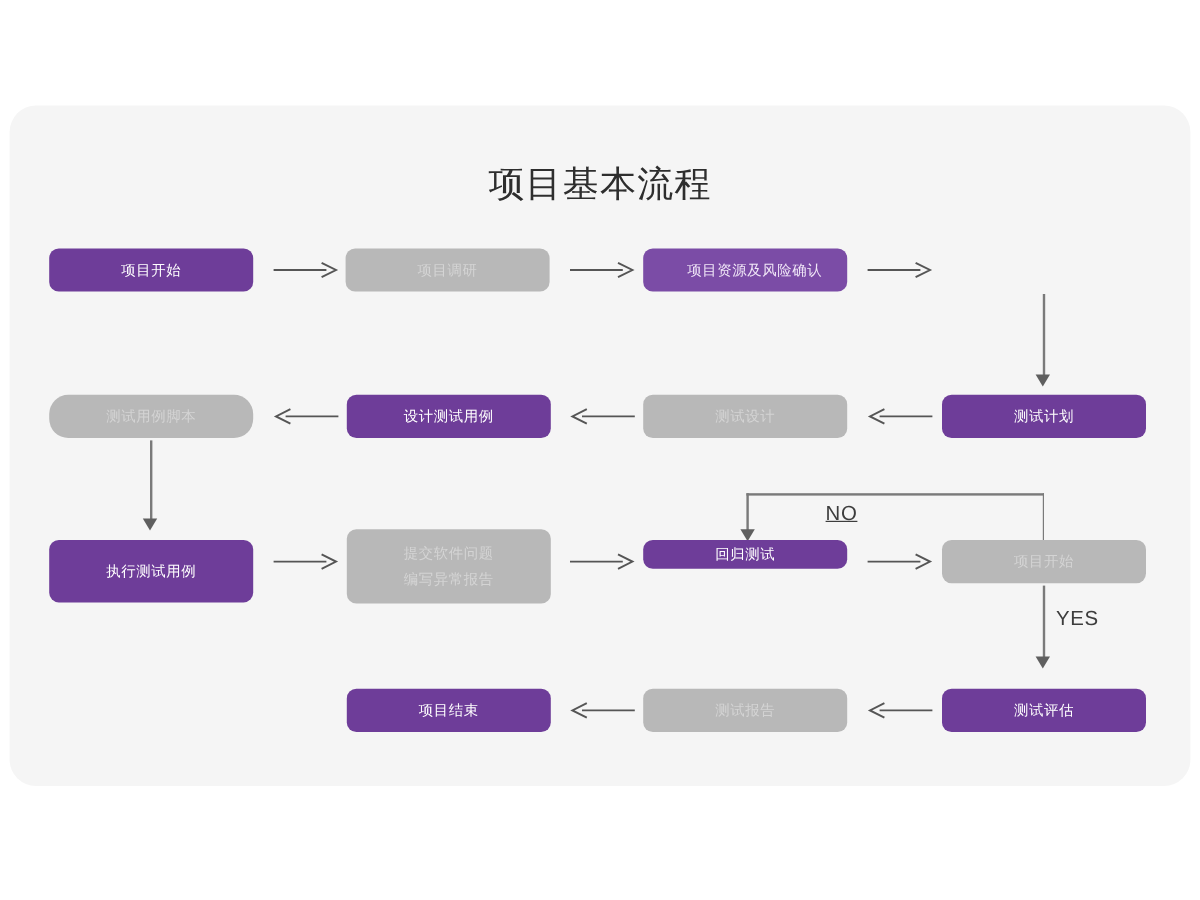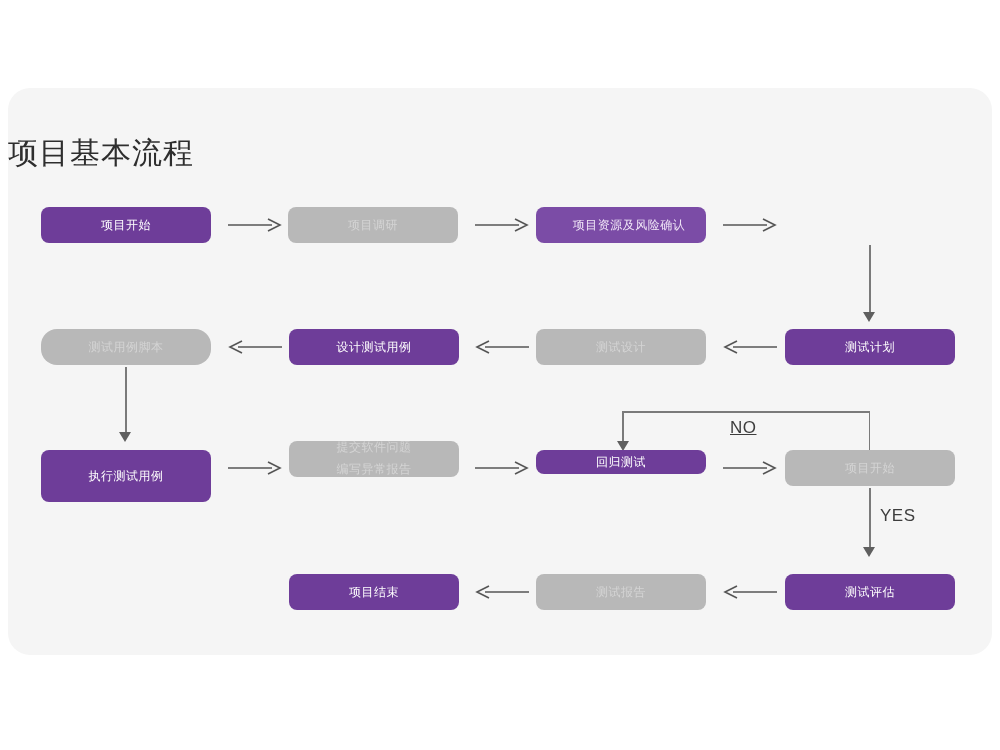--- a/index.html
+++ b/index.html
@@ -20,20 +20,21 @@
     height: 567px;
     background: #f5f5f5;
     border-radius: 22px;
   }
 
   #title {
     position: absolute;
     left: 0;
     top: 45px;
     width: 984px;
+    text-align: center;
     font-size: 30px;
     color: #2e2e2e;
     letter-spacing: 1px;
     font-weight: 400;
   }
 
   .node {
     position: absolute;
     box-sizing: border-box;
     border-radius: 8px;
@@ -178,34 +179,34 @@
     <span>测试计划</span>
   </div>
 
   <div class="line-v" style="left:117px; top:279px; height:68px;"></div>
   <div class="arrowhead-down" style="left:111px; top:344px;"></div>
 
   <div class="line-h" style="left:614px; top:323px; width:248px;"></div>
   <div class="line-v" style="left:860.5px; top:323px; height:55px;"></div>
   <div class="line-v" style="left:614px; top:323px; height:33px;"></div>
   <div class="arrowhead-down" style="left:608.5px; top:353px;"></div>
-  <div class="edge-label" style="left:722px; top:330px;text-decoration:underline;">NO</div>
+  <div class="edge-label" style="left:680px; top:330px;text-decoration:underline;">NO</div>
 
   <div class="node purple" style="left:33px; top:362px; width:170px; height:52px;">
     <span>执行测试用例</span>
   </div>
 
   <div class="arrow-h" style="left:215px; top:362px; width:64px; height:36px;">
     <svg class="arrow-svg" width="54" height="14" viewBox="0 0 54 14" aria-hidden="true">
       <line x1="0" y1="7" x2="44" y2="7" stroke="#555555" stroke-width="1.6"></line>
       <polyline points="40,1 52,7 40,13" fill="none" stroke="#555555" stroke-width="1.6"></polyline>
     </svg>
   </div>
 
-  <div class="node gray" style="left:281px; top:353px; width:170px; height:36px; flex-direction:column;font-family:Liberation Mono, monospace;">
+  <div class="node gray" style="left:281px; top:353px; width:170px; height:62px; flex-direction:column;">
     <span>提交软件问题</span>
     <span>编写异常报告</span>
   </div>
 
   <div class="arrow-h" style="left:462px; top:362px; width:64px; height:36px;">
     <svg class="arrow-svg" width="54" height="14" viewBox="0 0 54 14" aria-hidden="true">
       <line x1="0" y1="7" x2="44" y2="7" stroke="#555555" stroke-width="1.6"></line>
       <polyline points="40,1 52,7 40,13" fill="none" stroke="#555555" stroke-width="1.6"></polyline>
     </svg>
   </div>

